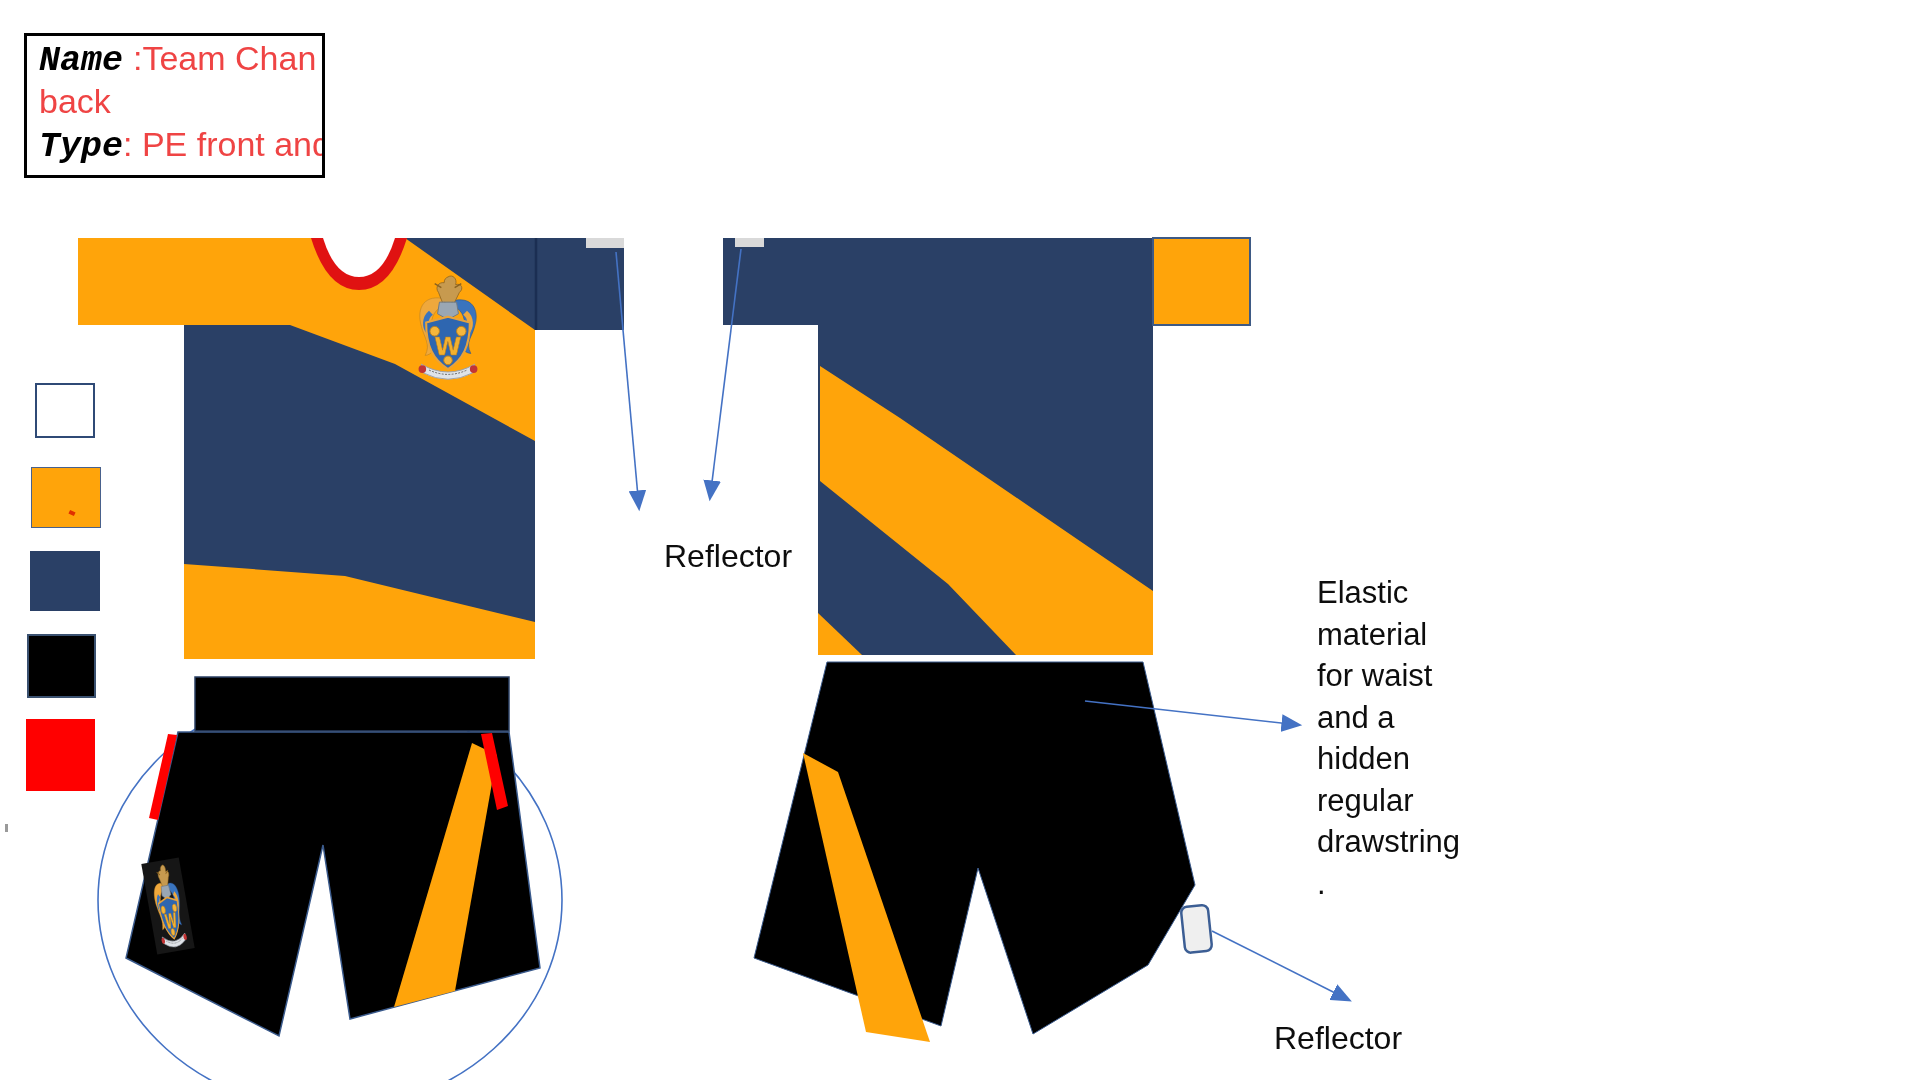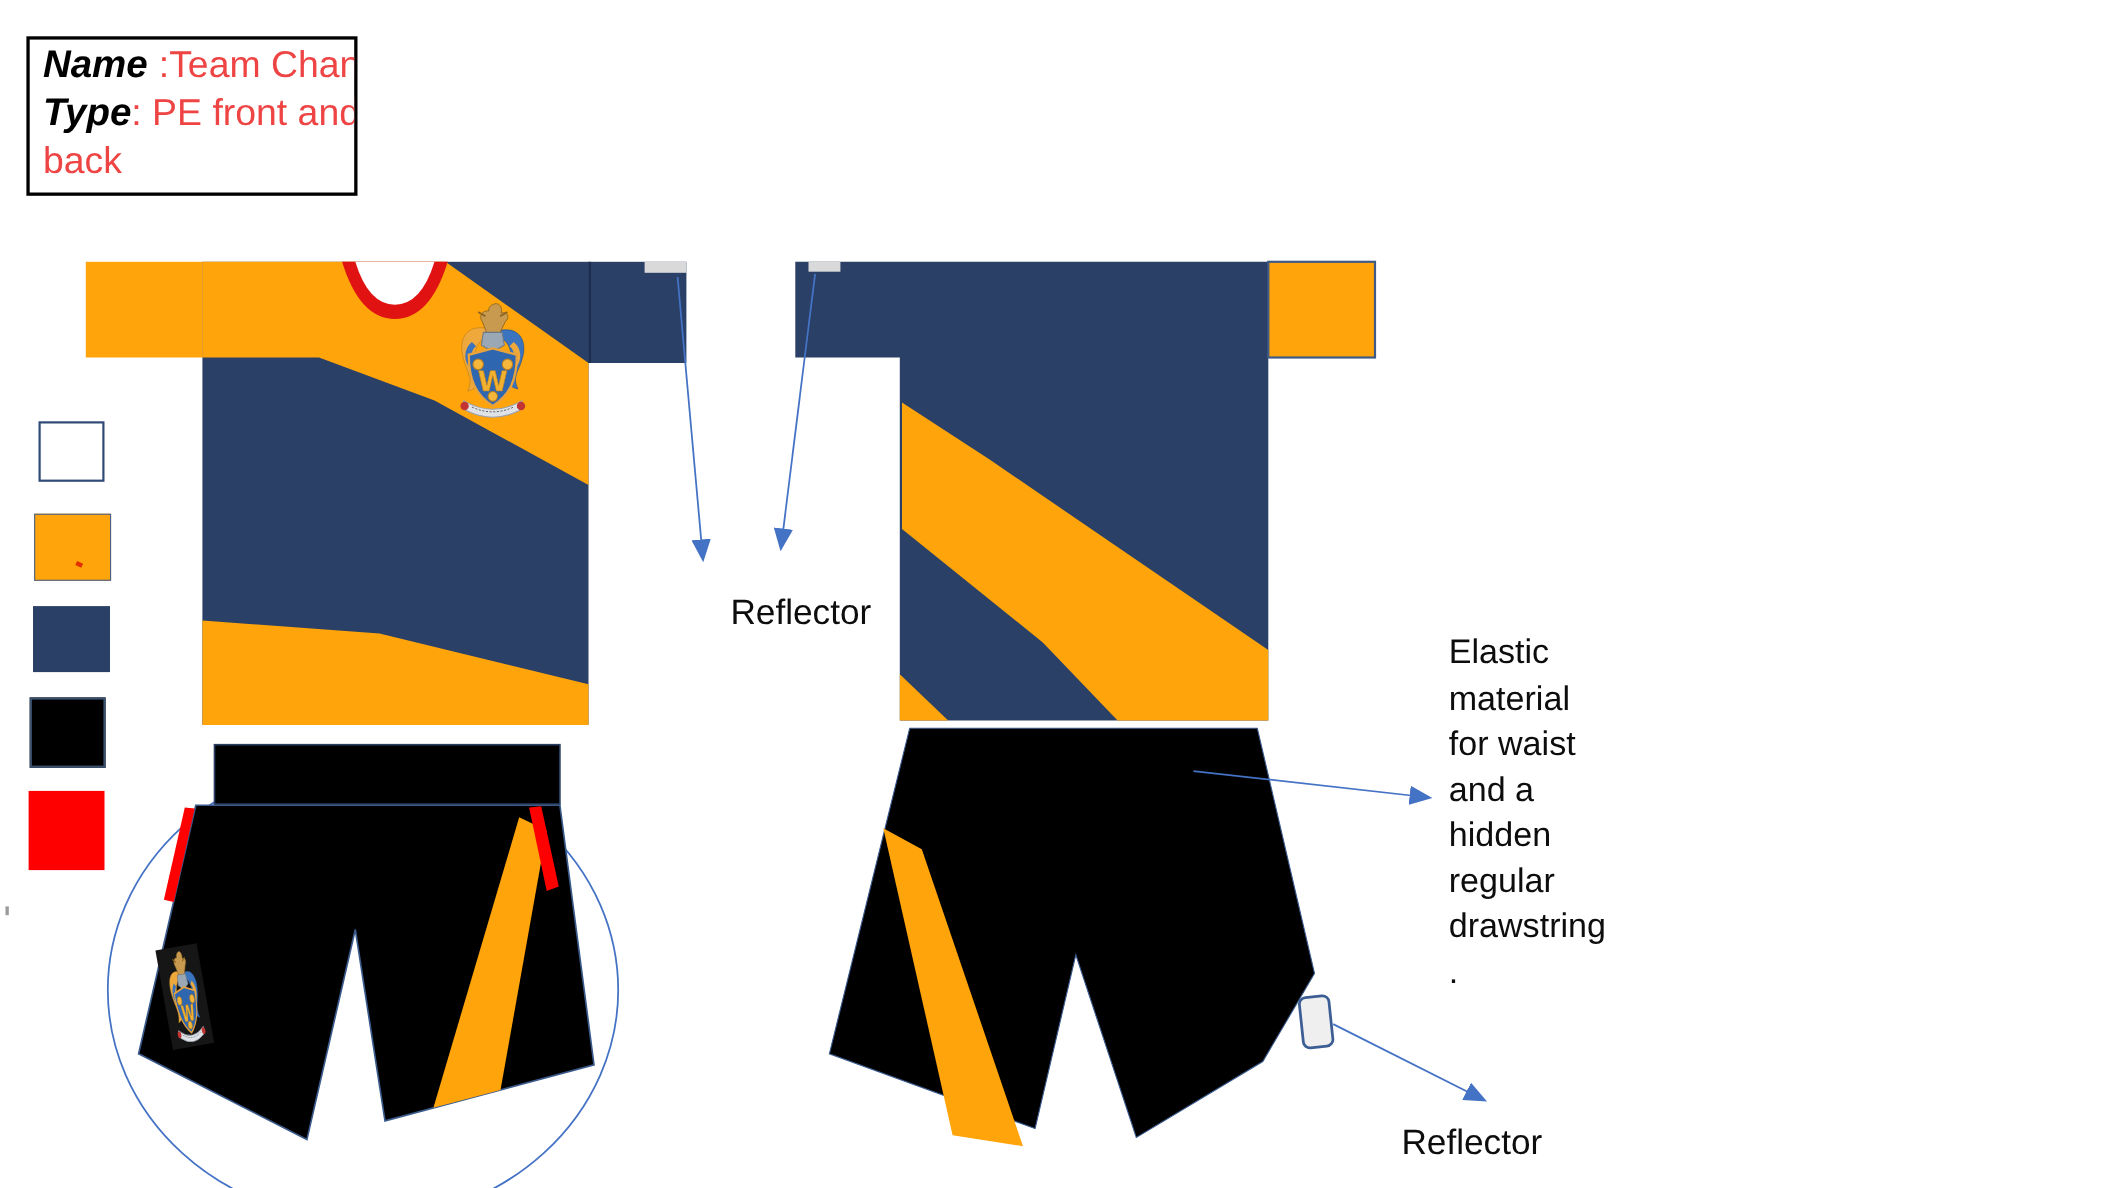--- a/index.html
+++ b/index.html
@@ -2,21 +2,21 @@
 <html style="--p-white: #FFFFFF; --p-orange: #FFA40A; --p-navy: #2A4066; --p-black: #000000; --p-red: #FF0000; --p-collar_red: #E01212; --p-arrow_blue: #4472C4; --p-tab_grey: #D9D9D9; --p-patch_grey: #EFEFEF; --p-outline_blue: #3A5A8C; --p-seam_navy: #1B2E52;"><head>
 <meta charset="utf-8">
 <style>
   html,body{margin:0;padding:0;background:#fff;}
   #canvas{position:relative;width:1920px;height:1080px;background:#fff;overflow:hidden;
           font-family:"Liberation Sans",sans-serif;}
   #art{position:absolute;left:0;top:0;}
   
   .name-box{position:absolute;left:24px;top:33px;width:301px;height:145px;border:3px solid #000;
             box-sizing:border-box;padding:4px 0 0 12px;line-height:37px;white-space:nowrap;overflow:hidden;}
-  .script{font-family:Liberation Sans, sans-serif;font-style:italic;font-weight:600;font-size:35px;}
+  .script{font-family:Liberation Mono, monospace;font-style:italic;font-weight:600;font-size:35px;}
   .plain{font-size:34px;color:#ef4444;}
   
   .swatch{position:absolute;box-sizing:border-box;}
   .sw-white {left:35px;top:383px;width:60px;height:55px;background:var(--p-white);border:2px solid #2f4a76;}
   .sw-orange{left:31px;top:467px;width:70px;height:61px;background:var(--p-orange);border:1.5px solid #49618c;}
   .sw-navy  {left:30px;top:551px;width:70px;height:60px;background:var(--p-navy);}
   .sw-black {left:27px;top:634px;width:69px;height:64px;background:var(--p-black);border:2px solid #3a5170;}
   .sw-red   {left:26px;top:719px;width:69px;height:72px;background:var(--p-red);}
   .speck-red{position:absolute;left:69px;top:511px;width:6px;height:4px;background:#e03000;transform:rotate(25deg);}
   .speck-grey{position:absolute;left:5px;top:824px;width:3px;height:8px;background:#9a9a9a;}
@@ -109,22 +109,22 @@
     <g style="stroke:var(--p-arrow_blue)" stroke-width="1.6" fill="none">
       <line x1="616" y1="252" x2="639" y2="508" marker-end="url(#ah)"></line>
       <line x1="741" y1="249" x2="710" y2="498" marker-end="url(#ah)"></line>
       <line x1="1085" y1="701" x2="1299" y2="725" marker-end="url(#ah)"></line>
       <line x1="1212" y1="931" x2="1349" y2="1000" marker-end="url(#ah)"></line>
     </g>
   </svg>
 
   <div class="name-box">
     <div><span class="script">Name</span><span class="plain" style="margin-left:10px">:Team Chan</span></div>
+    <div><span class="plain">back</span></div>
     <div><span class="script">Type</span><span class="plain">: PE front and</span></div>
-    <div><span class="plain">back</span></div>
   </div>
 
   <div class="swatch sw-white"></div>
   <div class="swatch sw-orange"></div>
   <div class="swatch sw-navy"></div>
   <div class="swatch sw-black"></div>
   <div class="swatch sw-red"></div>
   <div class="speck-red"></div>
   <div class="speck-grey"></div>
 

